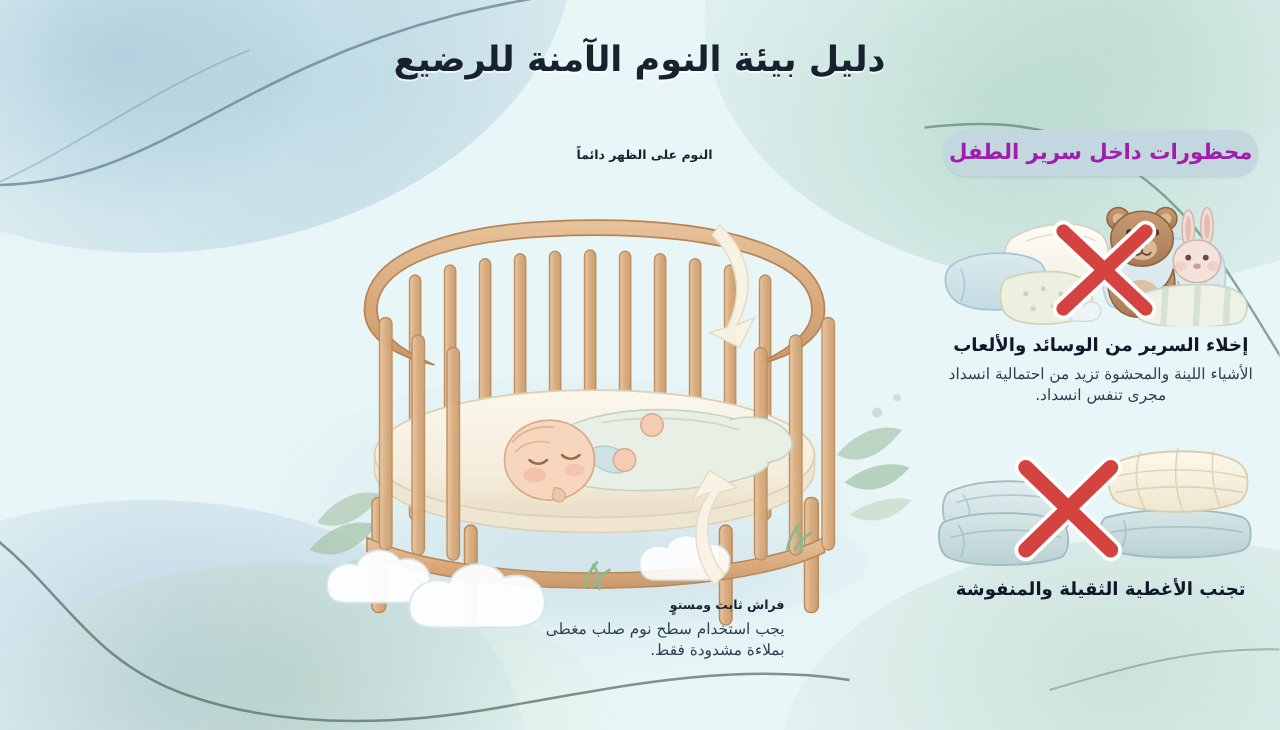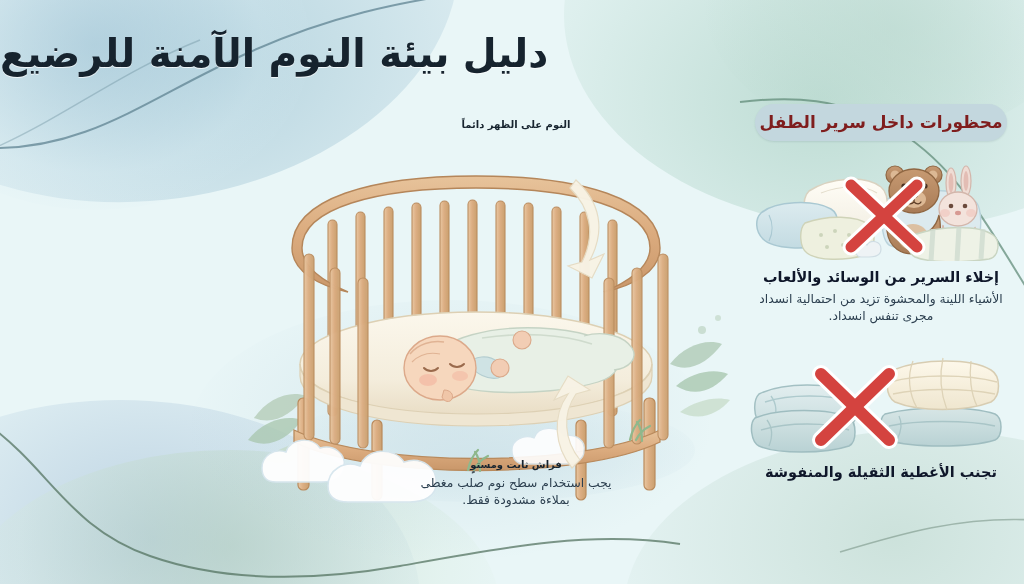--- a/index.html
+++ b/index.html
@@ -72,22 +72,22 @@
   svg.deco-lines {
     position: absolute; left: 0; top: 0;
     width: 1024px; height: 584px;
     pointer-events: none;
   }
 
   
   .title {
     position: absolute;
     left: 0; right: 0; top: 31px;
-    text-align: left;
-    font-size: 39px;
+    text-align: center;
+    font-size: 28px;
     font-weight: bold;
     color: #16232e;
     letter-spacing: .2px;
     text-shadow: 0 1px 0 rgba(255,255,255,.7);
   }
 
   
   .callout { position: absolute; text-align: center; }
   .callout .ct {
     font-size: 10px;
@@ -97,36 +97,36 @@
     margin-bottom: 3px;
     white-space: nowrap;
   }
   .callout .cb {
     font-size: 12.3px;
     color: #2d4050;
     line-height: 1.45;
   }
 
   #callout-back  { left: 404px; top: 118px; width: 224px; }
-  #callout-firm  { left: 404px; top: 458px; width: 224px; }
+  #callout-firm  { left: 404px; top: 478px; width: 224px; text-align: right; }
 
   
   #right-panel {
     position: absolute;
     left: 742px; top: 104px;
     width: 278px;
   }
   .pill {
     display: block;
     margin: 0 auto;
     width: 252px;
     padding: 8px 0 9px;
     border-radius: 22px;
     background: #c3d7de;
-    color: #7f1d1d;
+    color: #a21caf;
     font-size: 17px;
     font-weight: bold;
     text-align: center;
     box-shadow: 0 1px 2px rgba(40,70,85,.12);
   }
   .risk-block { margin-top: 14px; text-align: center; }
   .risk-art {
     position: relative;
     width: 268px; height: 104px;
     margin: 0 auto 7px;

